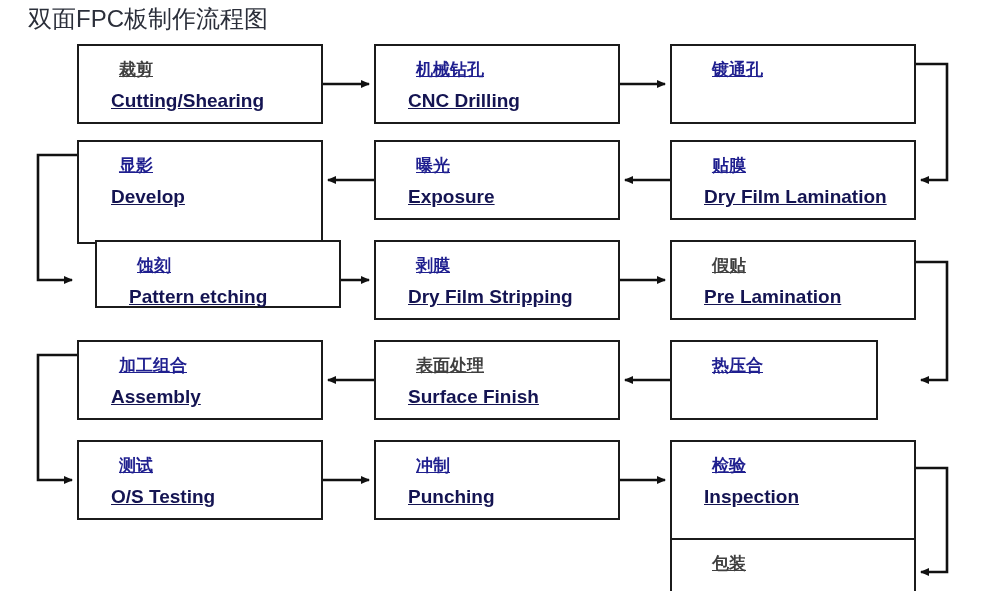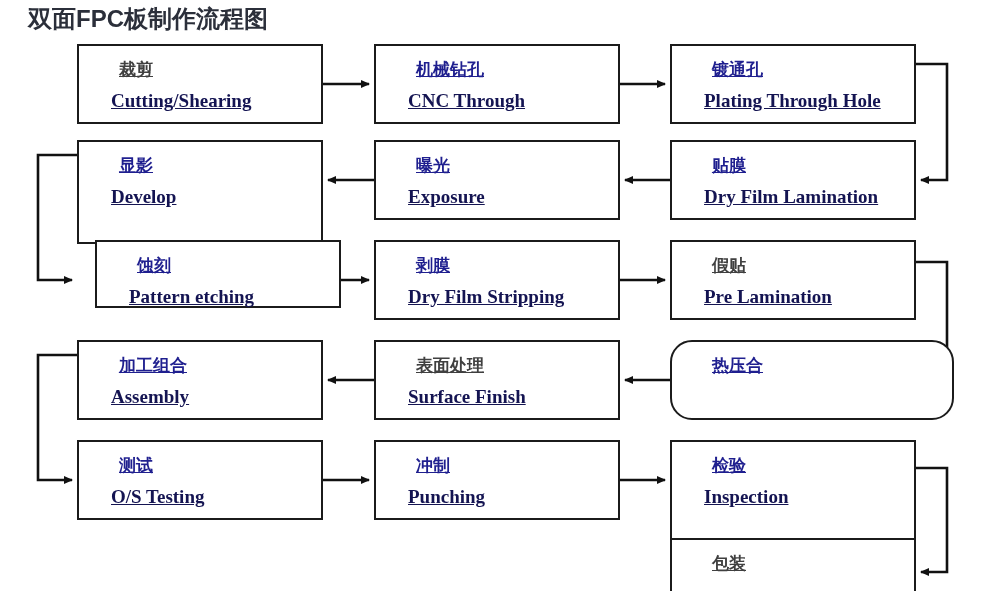--- a/index.html
+++ b/index.html
@@ -15,21 +15,21 @@
     width: 1000px;
     height: 591px;
     background: #ffffff;
     overflow: hidden;
   }
   #title {
     position: absolute;
     left: 28px;
     top: 3px;
     font-size: 24px;
-    font-weight: bold;
+    font-weight: normal;
     color: #2b2f3a;
     letter-spacing: 0px;
     white-space: nowrap;
   }
   .node {
     position: absolute;
     box-sizing: border-box;
     border: 2px solid #1b1b1b;
     background: #ffffff;
     padding: 0;
@@ -44,21 +44,20 @@
     white-space: nowrap;
   }
   .node .en {
     position: absolute;
     left: 32px;
     top: 44px;
     font-size: 19px;
     font-weight: bold;
     text-decoration: underline;
     white-space: nowrap;
-    font-family: Liberation Serif, serif;
   }
   .cn.blue { color: #1f1f8f; }
   .cn.green { color: #404040; }
   .en { color: #141452; }
 
   svg#wires {
     position: absolute;
     left: 0;
     top: 0;
     width: 1000px;
@@ -98,25 +97,24 @@
       </g>
   </svg>
 
   <div id="node-layer">
       <div class="node" style="left: 77px; top: 44px; width: 246px; height: 80px;">
         <div class="cn green">裁剪</div>
         <div class="en">Cutting/Shearing</div>
       </div>
       <div class="node" style="left: 374px; top: 44px; width: 246px; height: 80px;">
         <div class="cn blue">机械钻孔</div>
-        <div class="en">CNC Through</div>
+        <div class="en">CNC Drilling</div>
       </div>
       <div class="node" style="left: 670px; top: 44px; width: 246px; height: 80px;">
         <div class="cn blue">镀通孔</div>
-        <div class="en">Plating Through Hole</div>
       </div>
       <div class="node" style="left: 77px; top: 140px; width: 246px; height: 104px;">
         <div class="cn blue">显影</div>
         <div class="en">Develop</div>
       </div>
       <div class="node" style="left: 374px; top: 140px; width: 246px; height: 80px;">
         <div class="cn blue">曝光</div>
         <div class="en">Exposure</div>
       </div>
       <div class="node" style="left: 670px; top: 140px; width: 246px; height: 80px;">
@@ -136,21 +134,21 @@
         <div class="en"> Pre Lamination</div>
       </div>
       <div class="node" style="left: 77px; top: 340px; width: 246px; height: 80px;">
         <div class="cn blue">加工组合</div>
         <div class="en">Assembly</div>
       </div>
       <div class="node" style="left: 374px; top: 340px; width: 246px; height: 80px;">
         <div class="cn green">表面处理</div>
         <div class="en">Surface  Finish</div>
       </div>
-      <div class="node" style="left: 670px; top: 340px; width: 284px; height: 80px; border-radius: 22px;">
+      <div class="node" style="left: 670px; top: 340px; width: 208px; height: 80px;">
         <div class="cn blue">热压合</div>
       </div>
       <div class="node" style="left: 77px; top: 440px; width: 246px; height: 80px;">
         <div class="cn blue">测试</div>
         <div class="en">O/S Testing</div>
       </div>
       <div class="node" style="left: 374px; top: 440px; width: 246px; height: 80px;">
         <div class="cn blue">冲制</div>
         <div class="en">Punching</div>
       </div>

